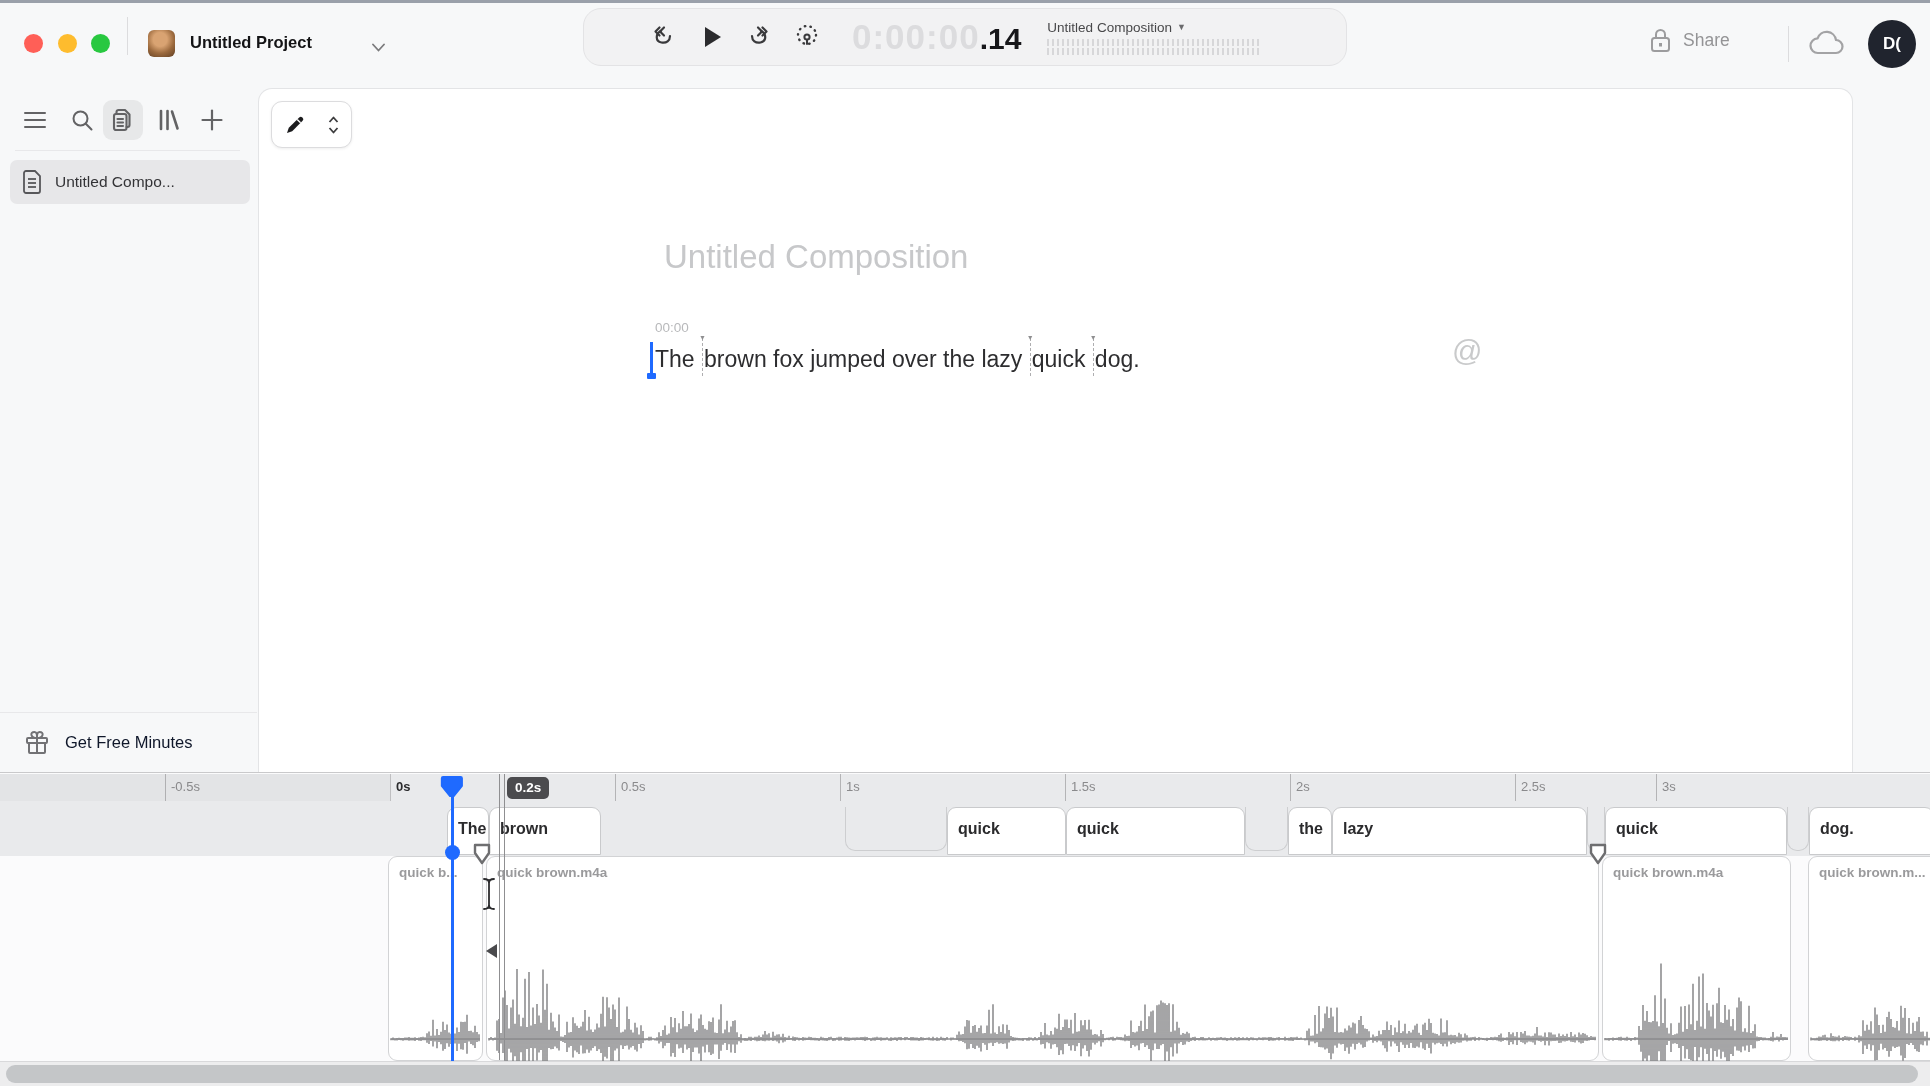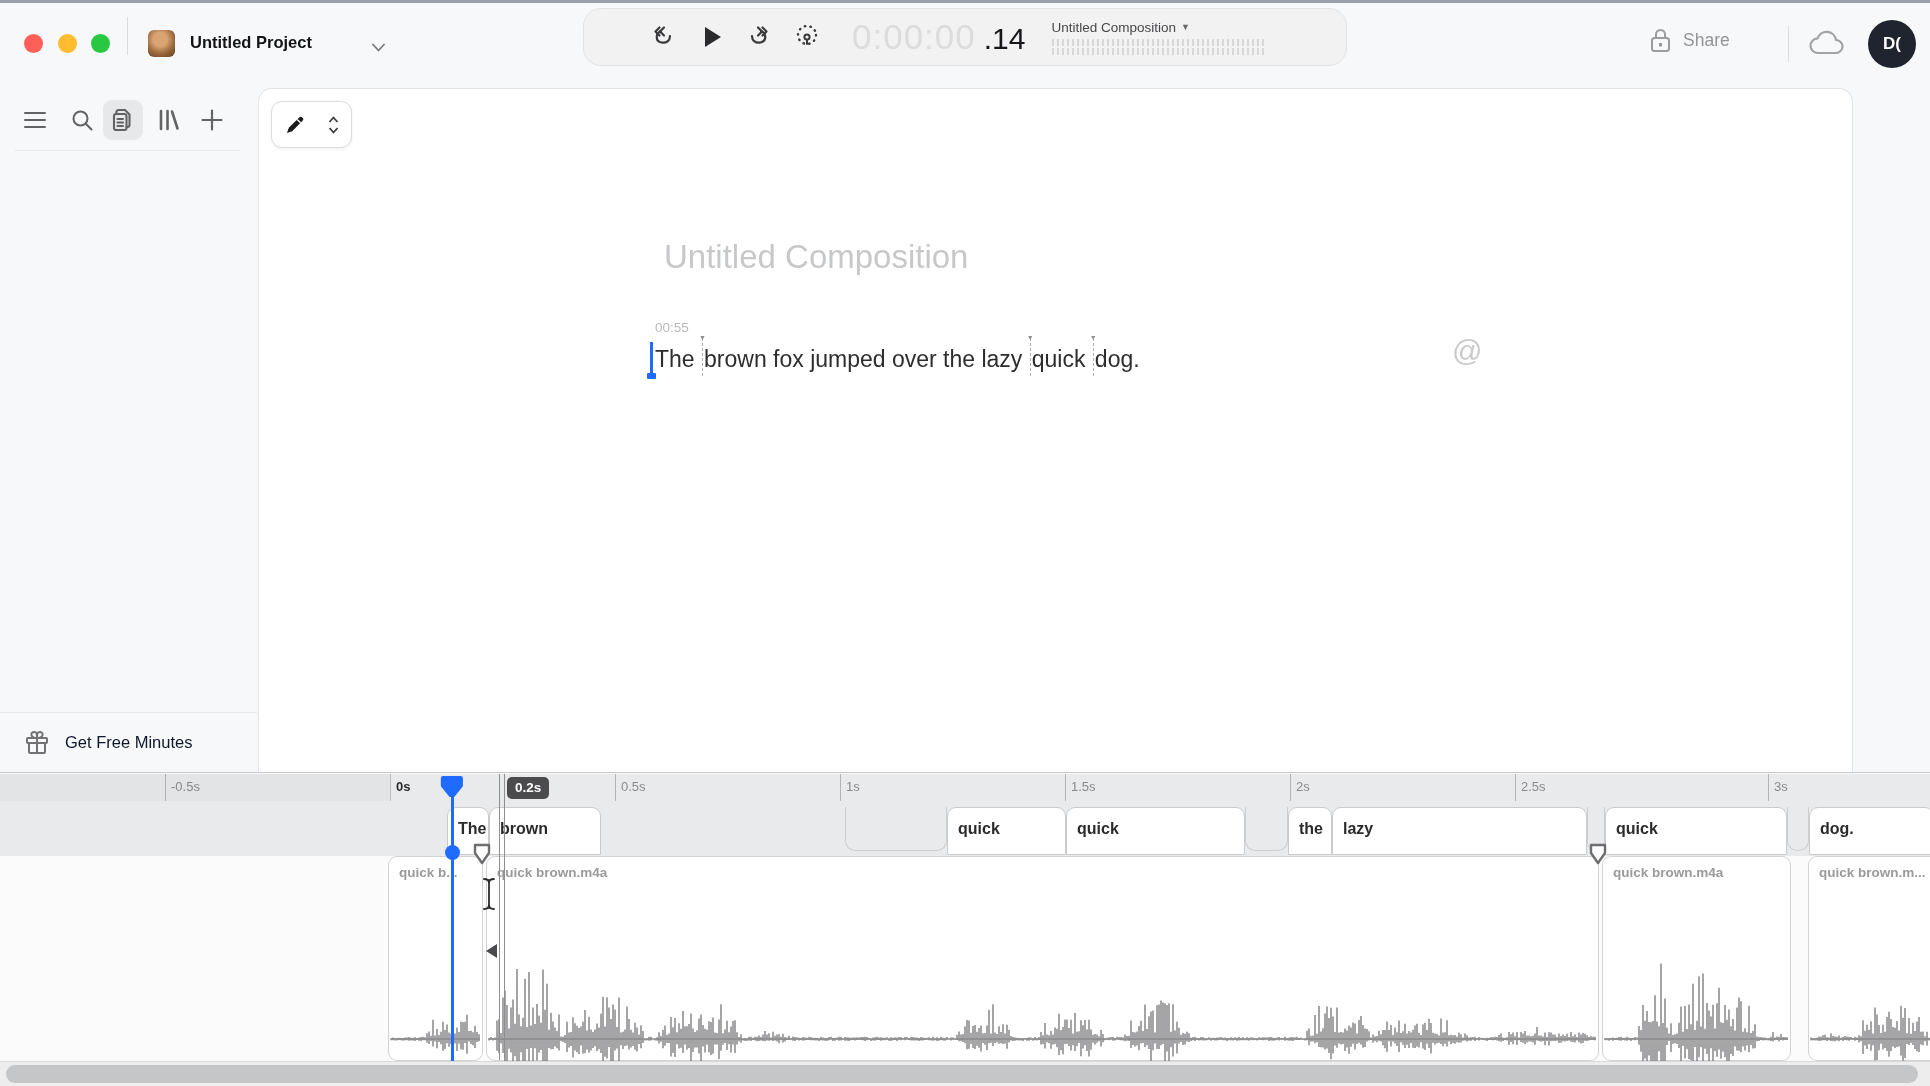--- a/index.html
+++ b/index.html
@@ -19,21 +19,21 @@
   #proj-avatar{left:148px;top:30px;width:27px;height:27px;border-radius:6px;
      background:radial-gradient(circle at 45% 35%,#d9a372 0 30%,#9c6a3e 60%,#5f3e22 100%);}
   #proj-name{left:190px;top:33px;font-size:16.5px;font-weight:700;color:#141416;}
   #proj-chevron{left:372px;top:38px;color:#7b7b7d;}
   
   #pill{left:583px;top:8px;width:762px;height:56px;border-radius:18px;
         background:#f2f2f3;border:1px solid #e3e3e5;display:flex;align-items:center;}
   .ctl{width:34px;height:34px;display:flex;align-items:center;justify-content:center;cursor:pointer;}
   .ctl svg{stroke:#3a3a3c;fill:none;stroke-width:2.2;stroke-linecap:round;stroke-linejoin:round;}
   #play-tri{width:0;height:0;border-left:16px solid #2b2b2d;border-top:10px solid transparent;border-bottom:10px solid transparent;margin-left:4px;}
-  #timecode{margin-left:28px;display:flex;align-items:baseline;font-weight:400;gap:8px;}
+  #timecode{margin-left:28px;display:flex;align-items:baseline;font-weight:700;}
   #tc-main{font-size:35px;color:#dcdcde;letter-spacing:1px;}
   #tc-frac{font-size:30px;color:#17171a;}
   #comp-sel{margin-left:26px;display:flex;flex-direction:column;gap:4px;cursor:pointer;}
   #comp-sel-row{font-size:13.5px;color:#48484a;display:flex;align-items:center;gap:5px;}
   #comp-sel-caret{font-size:9px;color:#6a6a6c;}
   .dash-row{width:212px;height:7px;
      background:repeating-linear-gradient(90deg,#d7d7d9 0 2px,transparent 2px 5px);}
   
   #share-btn{left:1648px;top:26px;display:flex;align-items:center;gap:10px;color:#949496;
      font-size:17.5px;cursor:pointer;}
@@ -217,20 +217,29 @@
           <line x1="17" y1="4.5" x2="22.5" y2="21.5"></line>
       </svg>
     </div>
     <div class="sb-icon" style="left:192px">
       <svg width="24" height="24" viewBox="0 0 24 24" style="stroke-width:2.2">
           <line x1="12" y1="2.5" x2="12" y2="21.5"></line>
           <line x1="2.5" y1="12" x2="21.5" y2="12"></line>
         </svg>
     </div>
     <div class="abs" id="sb-divider"></div>
+    <div class="abs" id="sb-item">
+      <svg width="20" height="24" viewBox="0 0 20 24">
+        <path d="M2 3 a2 2 0 0 1 2-2 h9 l5 5 v15 a2 2 0 0 1-2 2 H4 a2 2 0 0 1-2-2 z"></path>
+        <line x1="6" y1="9" x2="14" y2="9"></line>
+          <line x1="6" y1="13" x2="14" y2="13"></line>
+          <line x1="6" y1="17" x2="14" y2="17"></line>
+      </svg>
+      <span id="sb-item-label">Untitled Compo...</span>
+    </div>
     <div class="abs" id="sb-footer-div"></div>
     <div class="abs" id="sb-footer">
       <svg width="26" height="26" viewBox="0 0 26 26">
         <rect x="3" y="8" width="20" height="5" rx="1"></rect>
         <rect x="5" y="13" width="16" height="10" rx="1"></rect>
         <line x1="13" y1="8" x2="13" y2="23"></line>
         <path d="M13 8 c-6.5 0 -7.5 -6 -2.5 -6 c2.8 0 2.5 4 2.5 6 c0 -2 -0.3 -6 2.5 -6 c5 0 4 6 -2.5 6 z"></path>
       </svg>
       <span id="sb-footer-label">Get Free Minutes</span>
     </div>
@@ -241,21 +250,21 @@
     <svg width="22" height="22" viewBox="0 0 22 22">
       <path d="M3 19 l1.8-5.2 L15.2 3.4 a2.2 2.2 0 0 1 3.1 0 l0.3 0.3 a2.2 2.2 0 0 1 0 3.1 L8.2 17.2 z" fill="#1c1c1e"></path>
       <line x1="13.2" y1="5.4" x2="16.6" y2="8.8" stroke="#fff" stroke-width="1.4"></line>
     </svg>
     <svg width="11" height="18" viewBox="0 0 11 18">
       <polyline points="1.5,6 5.5,1.5 9.5,6" fill="none" stroke="#3c3c3e" stroke-width="1.8" stroke-linejoin="round"></polyline>
       <polyline points="1.5,12 5.5,16.5 9.5,12" fill="none" stroke="#3c3c3e" stroke-width="1.8" stroke-linejoin="round"></polyline>
     </svg>
   </div>
   <div class="abs" id="doc-title">Untitled Composition</div>
-  <div class="abs" id="para-ts">00:55</div>
+  <div class="abs" id="para-ts">00:00</div>
   <div class="abs" id="sentence"><span class="caret"></span><span>The </span><span class="edit-marker"></span><span>brown fox jumped over the lazy </span><span class="edit-marker"></span><span>quick </span><span class="edit-marker"></span><span>dog.</span></div>
   <div class="abs" id="at-symbol">@</div>
 
   <div class="abs" id="timeline">
     <div class="abs" id="ruler">
         <div class="ruler-tick" style="left: 165px;">
           <span>-0.5s</span>
         </div>
         <div class="ruler-tick strong" style="left: 390px;">
           <span>0s</span>
@@ -268,21 +277,21 @@
         </div>
         <div class="ruler-tick" style="left: 1065px;">
           <span>1.5s</span>
         </div>
         <div class="ruler-tick" style="left: 1290px;">
           <span>2s</span>
         </div>
         <div class="ruler-tick" style="left: 1515px;">
           <span>2.5s</span>
         </div>
-        <div class="ruler-tick" style="left: 1768px;">
+        <div class="ruler-tick" style="left: 1656px;">
           <span>3s</span>
         </div>
       </div>
     <div class="abs" id="preroll"></div>
     <div class="abs" id="word-lane">
         <div class="word-tab" style="left: 447px; width: 42px;">
           <span>The</span>
         </div>
         <div class="word-tab" style="left: 489px; width: 112px;">
           <span>brown</span>

